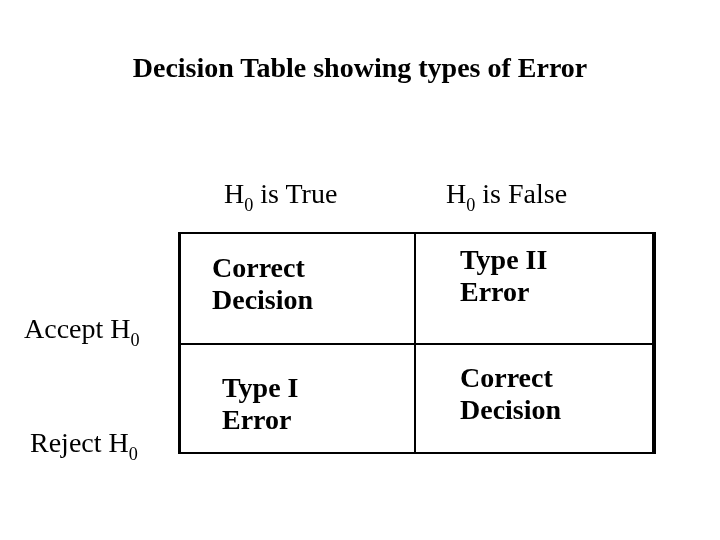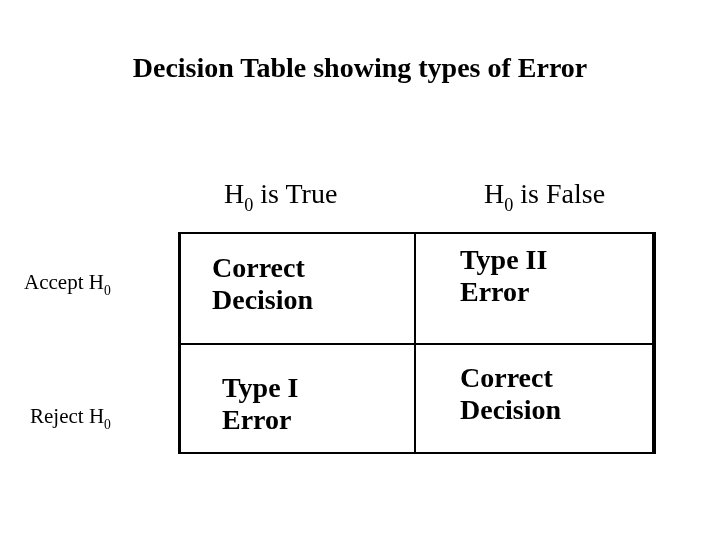--- a/index.html
+++ b/index.html
@@ -17,22 +17,23 @@
     font-weight:bold;
     margin-top:12px;
   }
   .colhead{
     position:absolute;
     font-size:28px;
     white-space:nowrap;
   }
   .rowhead{
     position:absolute;
-    font-size:21px;
+    font-size:28px;
     white-space:nowrap;
+    margin-top:43px;
   }
   .cell{
     position:absolute;
     font-size:28px;
     line-height:1.15;
     font-weight:bold;
   }
   sub{font-size:0.65em;vertical-align:sub;position:relative;top:0.05em}
   
   .grid{
@@ -57,24 +58,24 @@
     width:478px;height:0;
     border-top:2px solid #000;
   }
 </style>
 </head>
 <body>
 
 <div class="title">Decision Table showing types of Error</div>
 
 <div class="colhead" style="left:224px;top:178px">H<sub>0</sub> is True</div>
-<div class="colhead" style="left:484px;top:178px">H<sub>0</sub> is False</div>
+<div class="colhead" style="left:446px;top:178px">H<sub>0</sub> is False</div>
 
 <div class="rowhead" style="left:24px;top:270px">Accept H<sub>0</sub></div>
-<div class="rowhead" style="left:30px;top:404px">Reject H<sub>0</sub></div>
+<div class="rowhead" style="left:30px;top:384px">Reject H<sub>0</sub></div>
 
 <div class="grid"></div>
 <div class="vline"></div>
 <div class="hline"></div>
 
 <div class="cell" style="left:212px;top:252px">Correct<br>Decision</div>
 <div class="cell" style="left:460px;top:244px">Type II<br>Error</div>
 <div class="cell" style="left:222px;top:372px">Type I<br>Error</div>
 <div class="cell" style="left:460px;top:362px">Correct<br>Decision</div>
 

